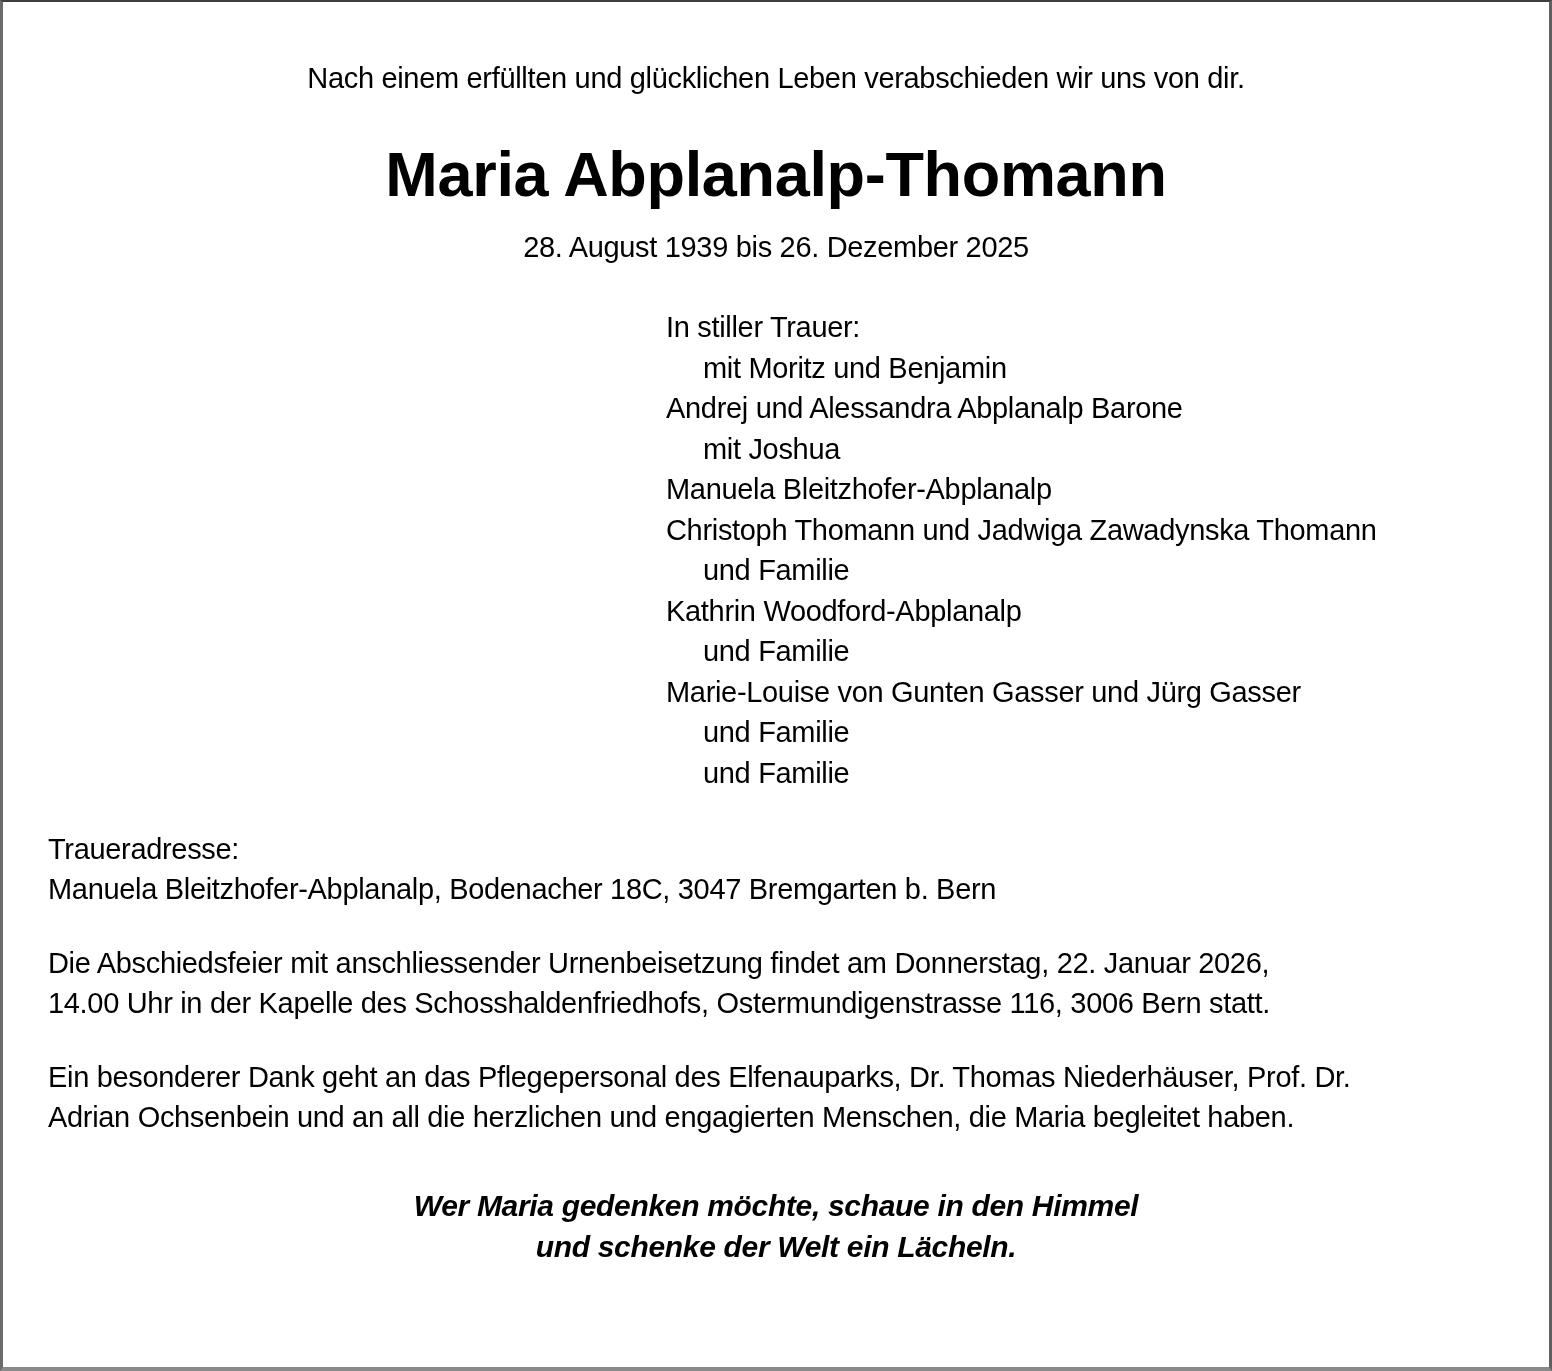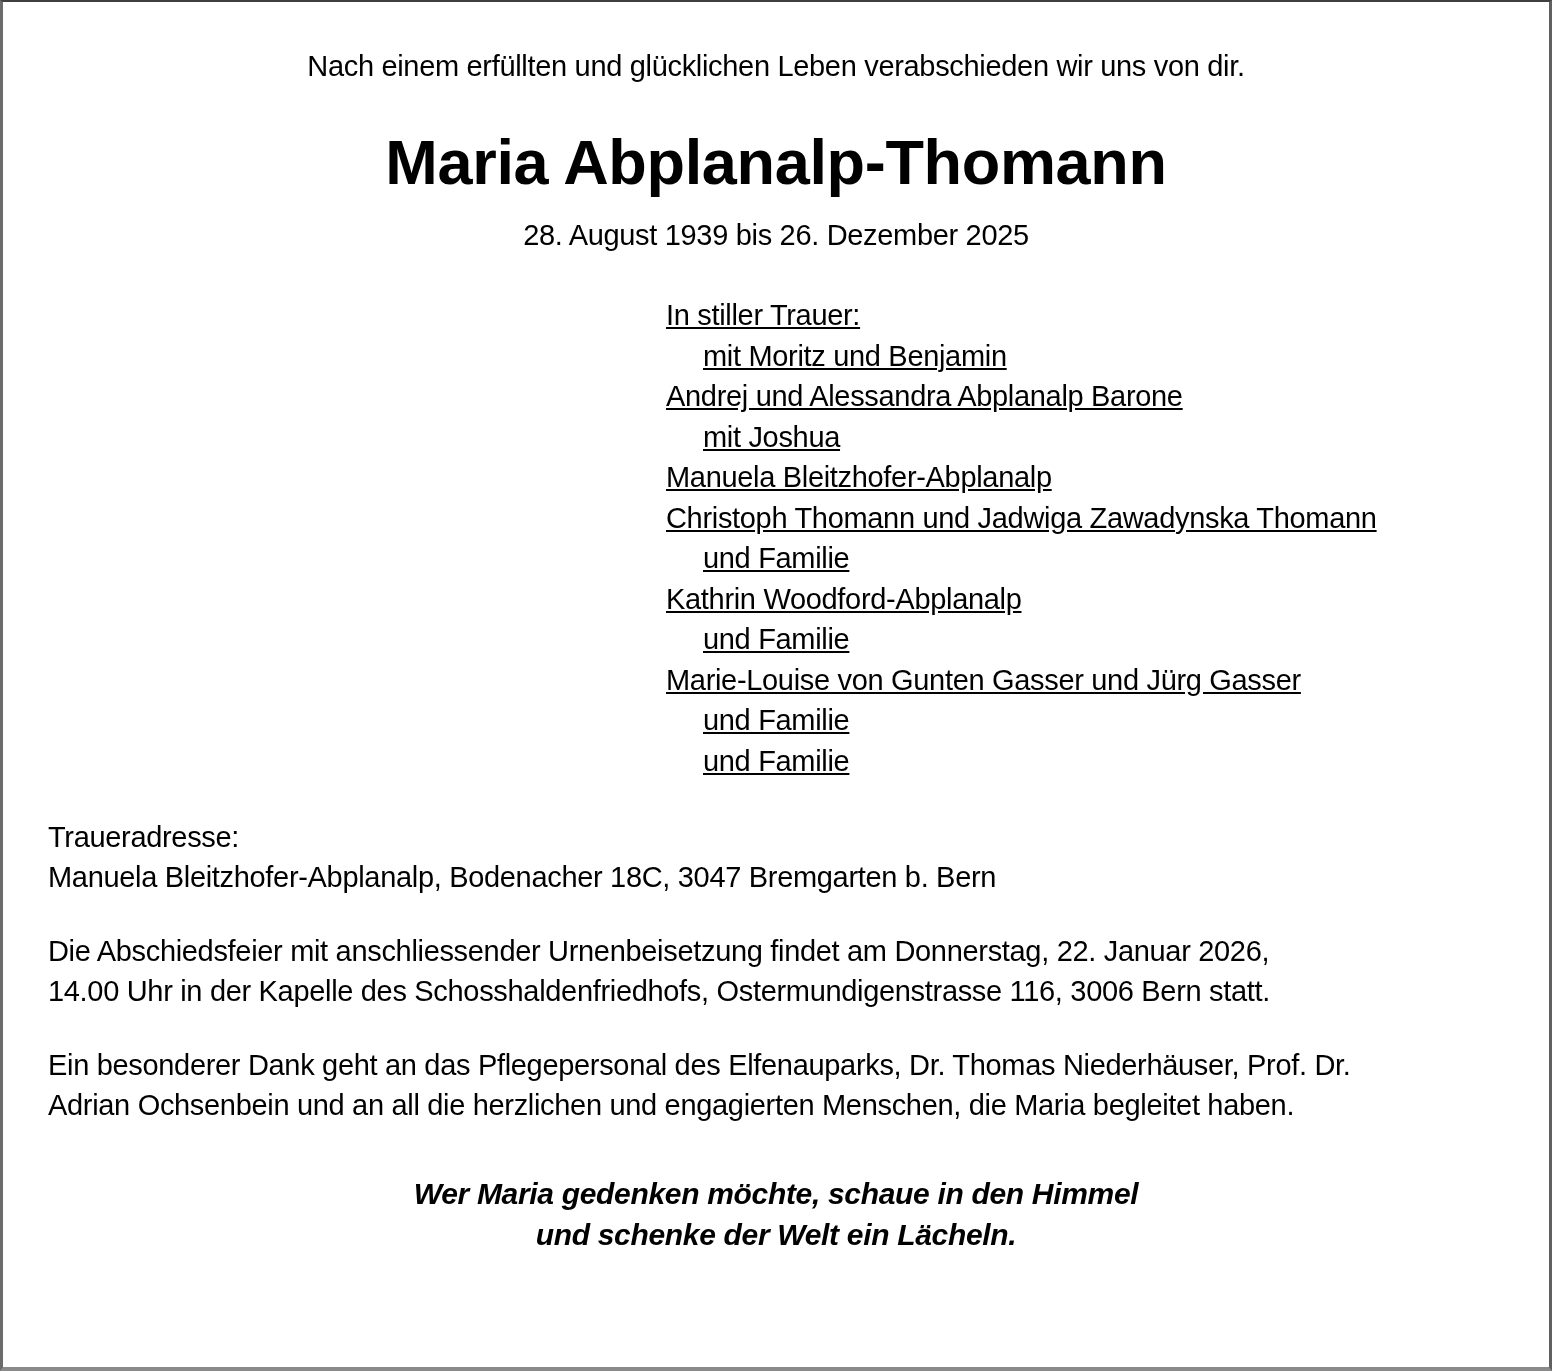--- a/index.html
+++ b/index.html
@@ -19,21 +19,21 @@
     border-left: 3px solid #6b6b6b;
     font-family: "Liberation Sans", "DejaVu Sans", sans-serif;
     color: #000000;
     letter-spacing: -0.02em;
     overflow: hidden;
   }
   .content {
     padding: 0 45px;
   }
   .intro {
-    padding-top: 48px;
+    padding-top: 60px;
     text-align: center;
     font-size: 29px;
     line-height: 33px;
   }
   .deceased-name {
     margin: 44px 0 0 0;
     text-align: center;
     font-size: 63px;
     font-weight: 700;
     line-height: 70px;
@@ -48,21 +48,20 @@
     margin-top: 38px;
     text-align: left;
     font-size: 29px;
     line-height: 33px;
   }
   .mourning-list {
     margin-top: 43px;
     margin-left: 618px;
     font-size: 29px;
     line-height: 40.5px;
-    text-decoration: underline;
   }
   .mourning-line.indented {
     padding-left: 37px;
   }
   .address-block {
     margin-top: 36px;
     font-size: 29px;
     line-height: 40px;
   }
   .paragraph {

